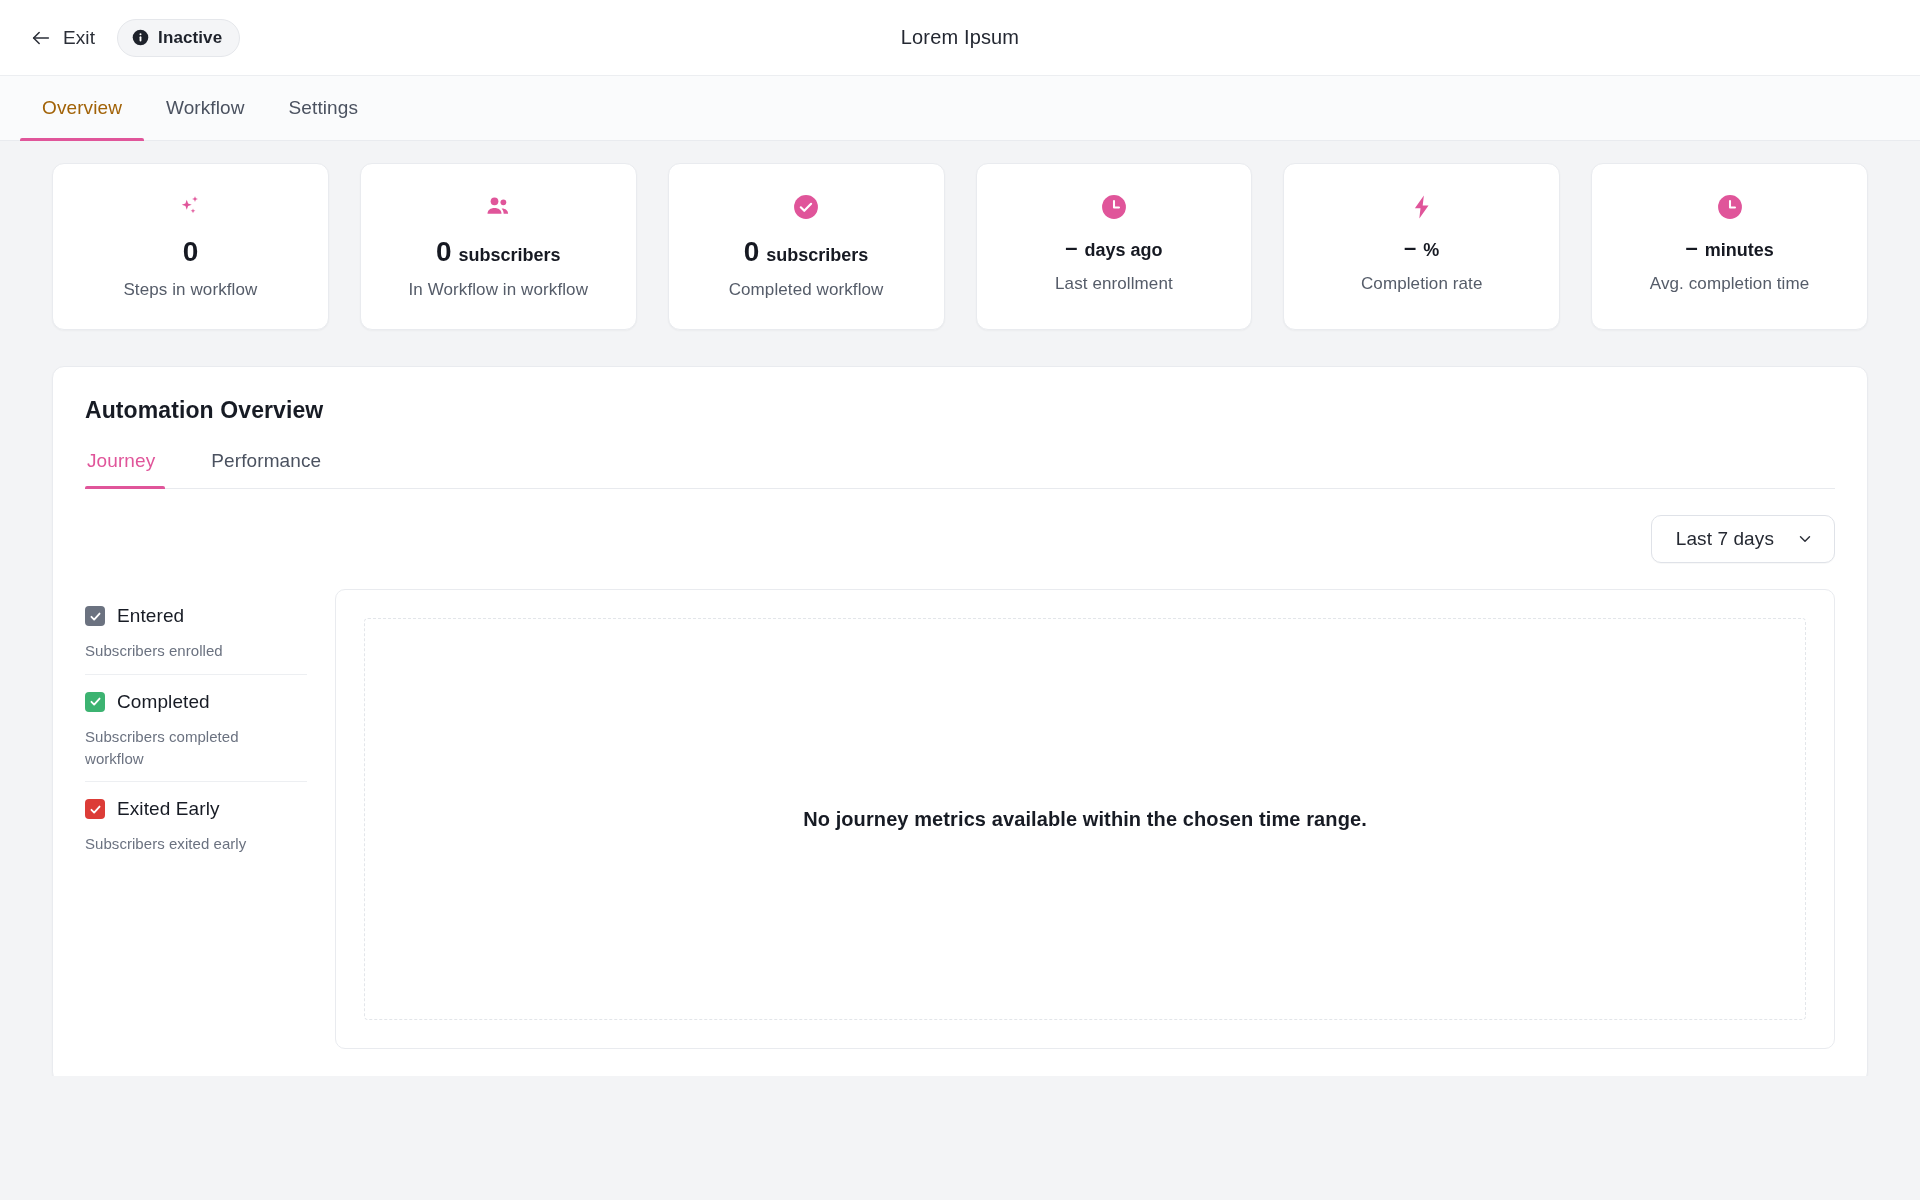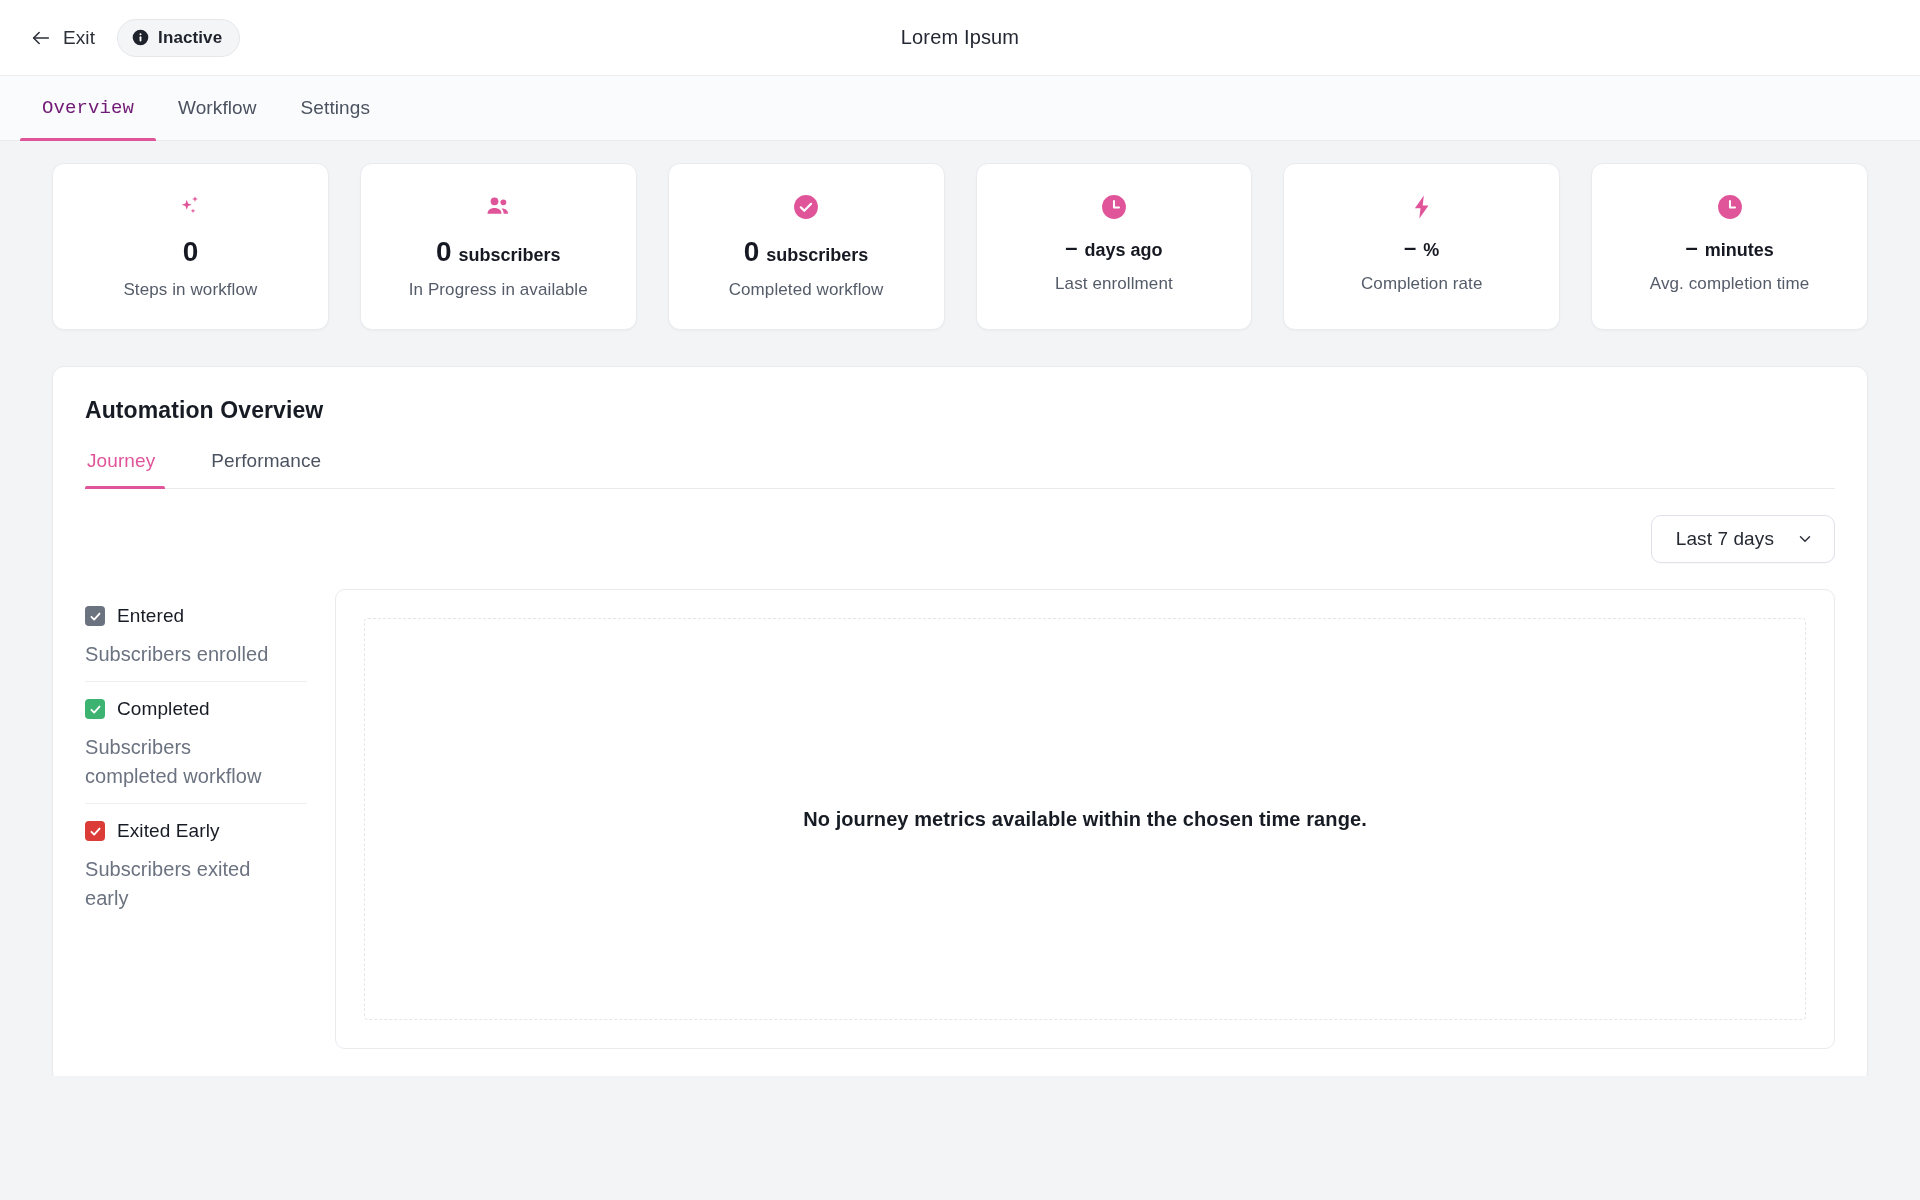--- a/index.html
+++ b/index.html
@@ -97,21 +97,21 @@
     align-items: center;
     padding: 0 22px;
     font-size: 19px;
     color: #4b5260;
     cursor: pointer;
     background: none;
     border: none;
     font-family: inherit;
     letter-spacing: .1px;
   }
-  .tabstrip .tab.active { color: #701a75; font-family: Liberation Mono, monospace; }
+  .tabstrip .tab.active { color: #a16207; }
   .tabstrip .tab.active::after {
     content: "";
     position: absolute;
     left: 0; right: 0; bottom: -1px;
     height: 3px;
     background: #e0559a;
     border-radius: 2px 2px 0 0;
   }
 
   
@@ -282,21 +282,21 @@
     justify-content: center;
     flex: 0 0 20px;
   }
   .cbox svg { display: block; }
   .legend-name {
     font-size: 19px;
     color: #171b24;
     letter-spacing: .1px;
   }
   .legend-desc {
-    font-size: 20px;
+    font-size: 15px;
     color: #6b7280;
     line-height: 1.45;
     max-width: 190px;
     letter-spacing: .05px;
   }
 
   
   .chart-outer {
     flex: 1 1 auto;
     border: 1px solid #e9ebef;
@@ -385,21 +385,21 @@
             <circle cx="9.2" cy="7.4" r="3.1"></circle>
             <circle cx="16.3" cy="8.2" r="2.3"></circle>
             <path d="M3.6 17.4c0-2.9 2.5-4.6 5.6-4.6s5.6 1.7 5.6 4.6z"></path>
             <path d="M15.4 13.1c2.6.1 4.7 1.5 4.7 4.3h-3.6c0-1.7-.5-3.1-1.6-4.1z"></path>
           </svg>
         </div>
         <div class="stat-value">
           <span class="stat-num">0</span>
           <span class="stat-unit">subscribers</span>
         </div>
-        <div class="stat-label">In Progress in available</div>
+        <div class="stat-label">In Workflow in workflow</div>
       </div>
 
       <div class="stat-card">
         <div class="stat-icon">
           <svg width="26" height="26" viewBox="0 0 24 24">
             <circle cx="12" cy="12" r="11" fill="#e0559a"></circle>
             <path d="M7.2 12.3l3.2 3.2 6.3-6.4" fill="none" stroke="#ffffff" stroke-width="2" stroke-linecap="round" stroke-linejoin="round"></path>
           </svg>
         </div>
         <div class="stat-value">

